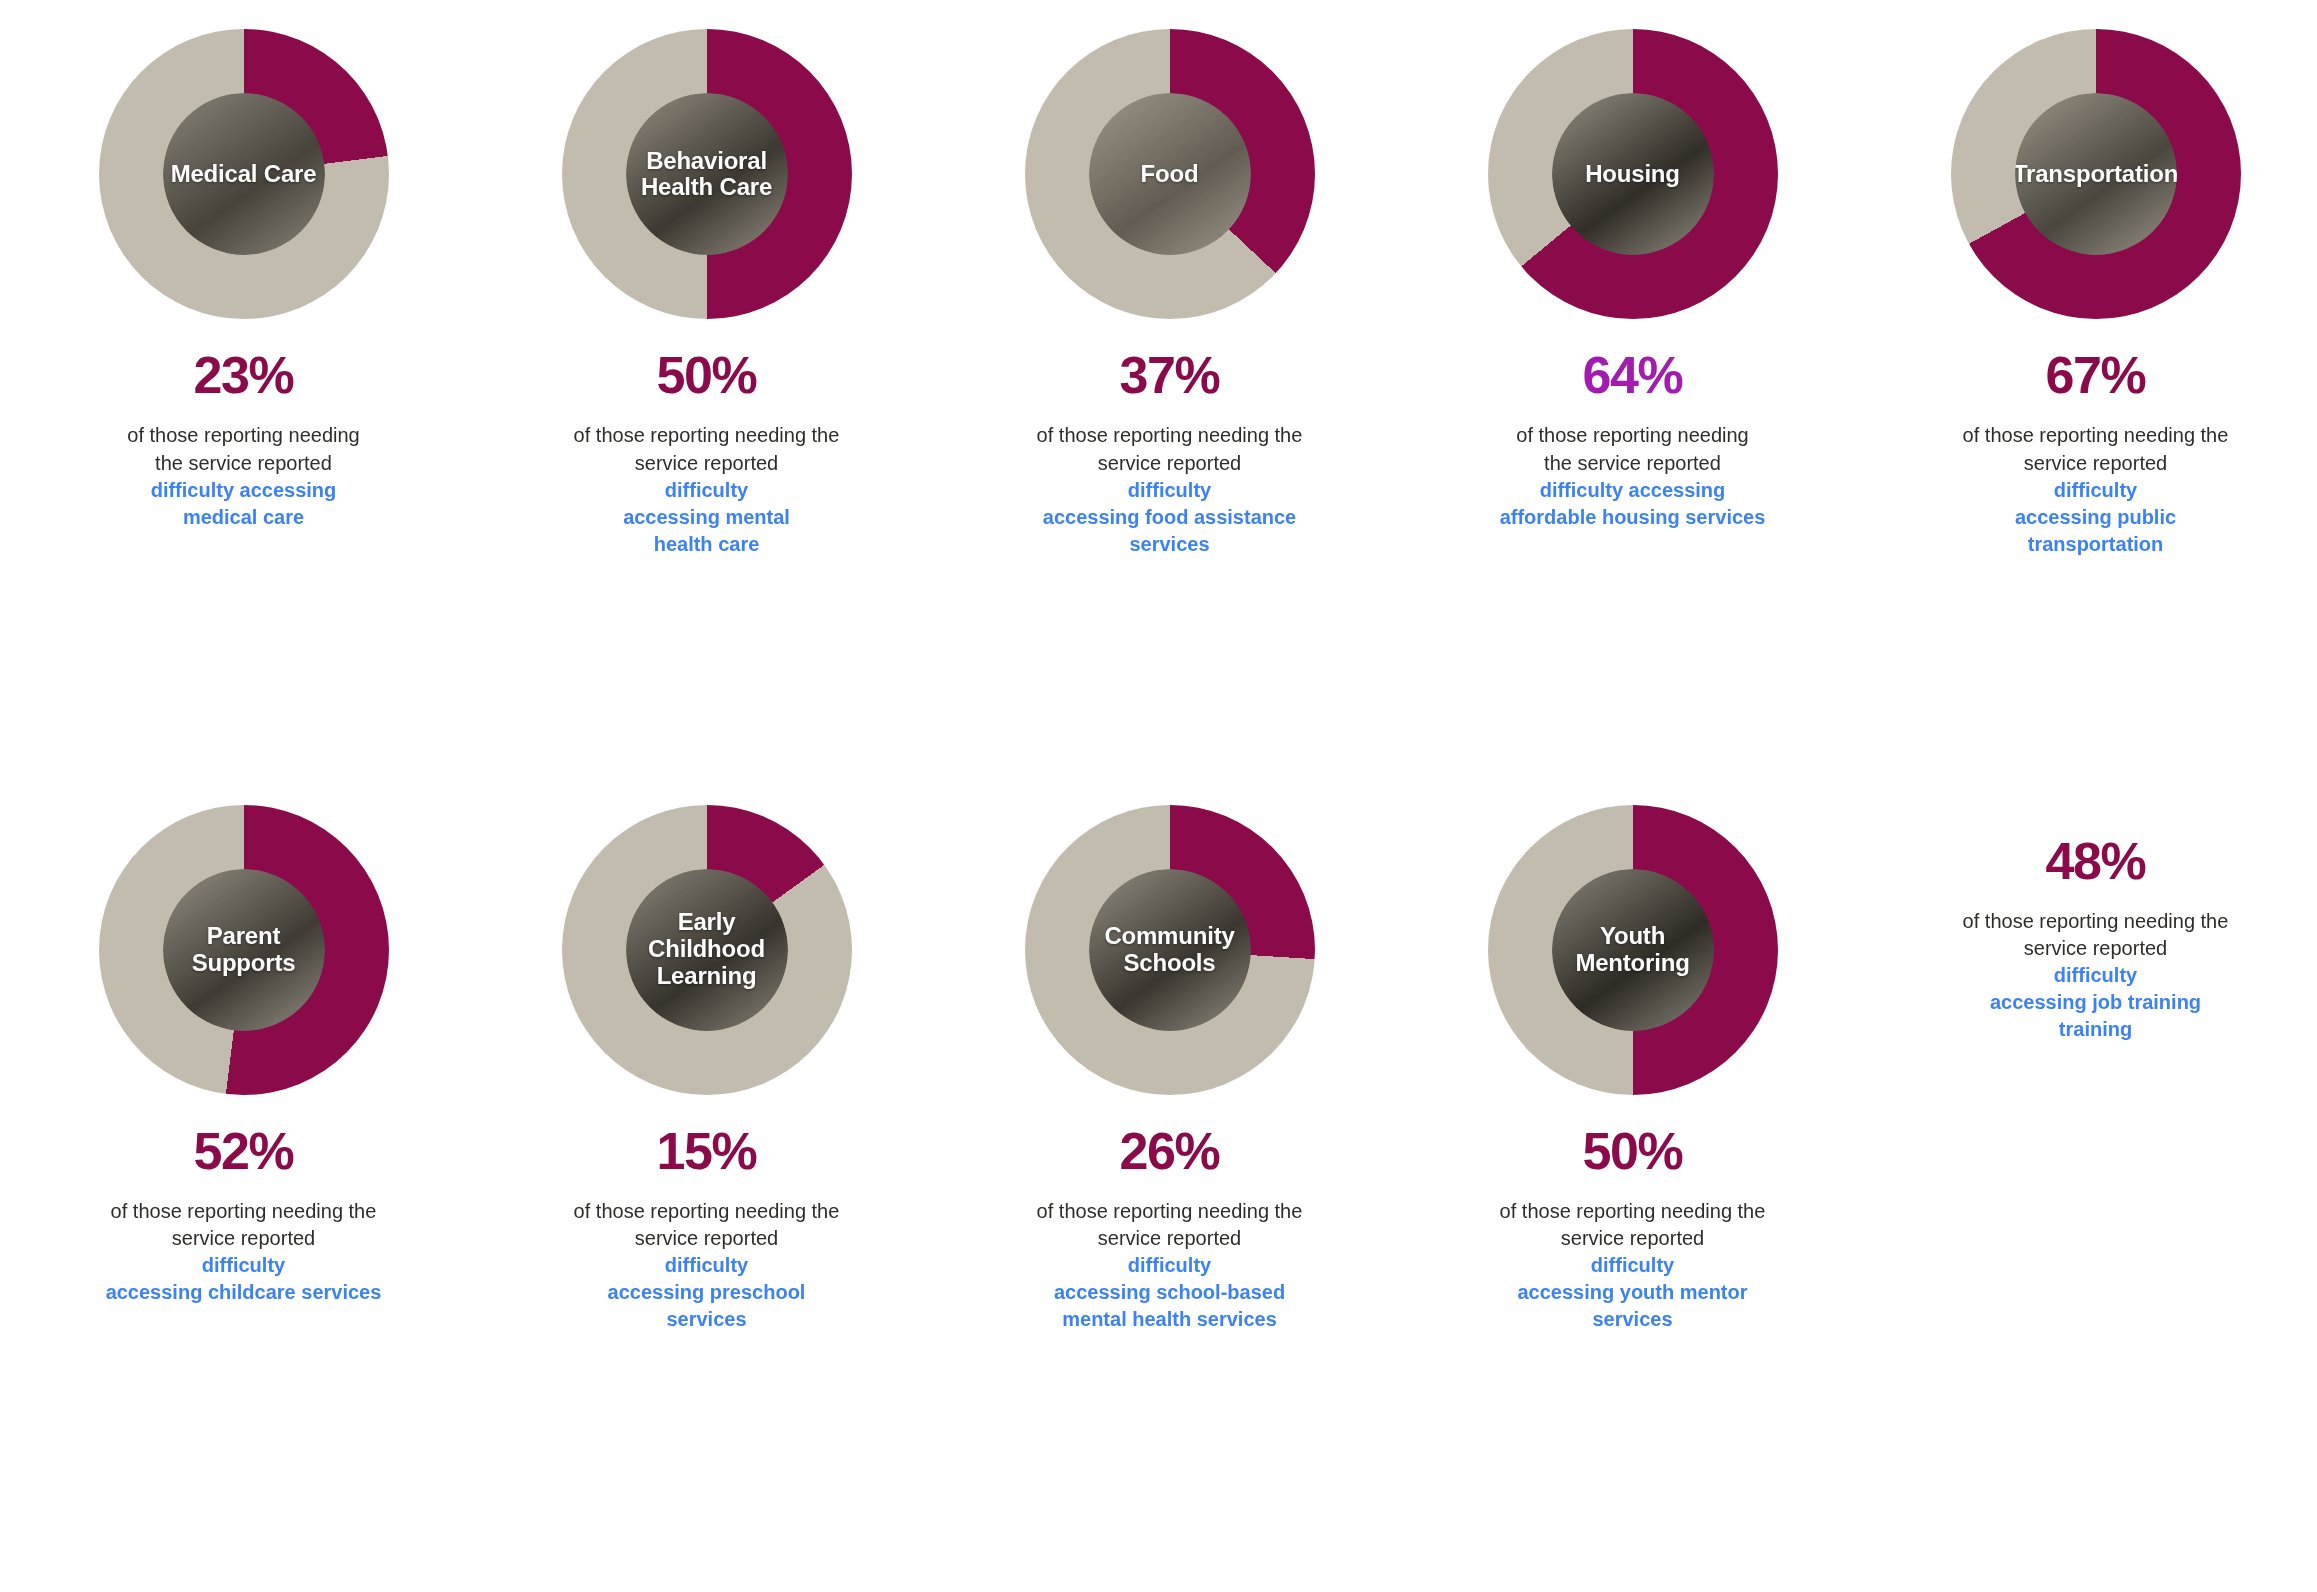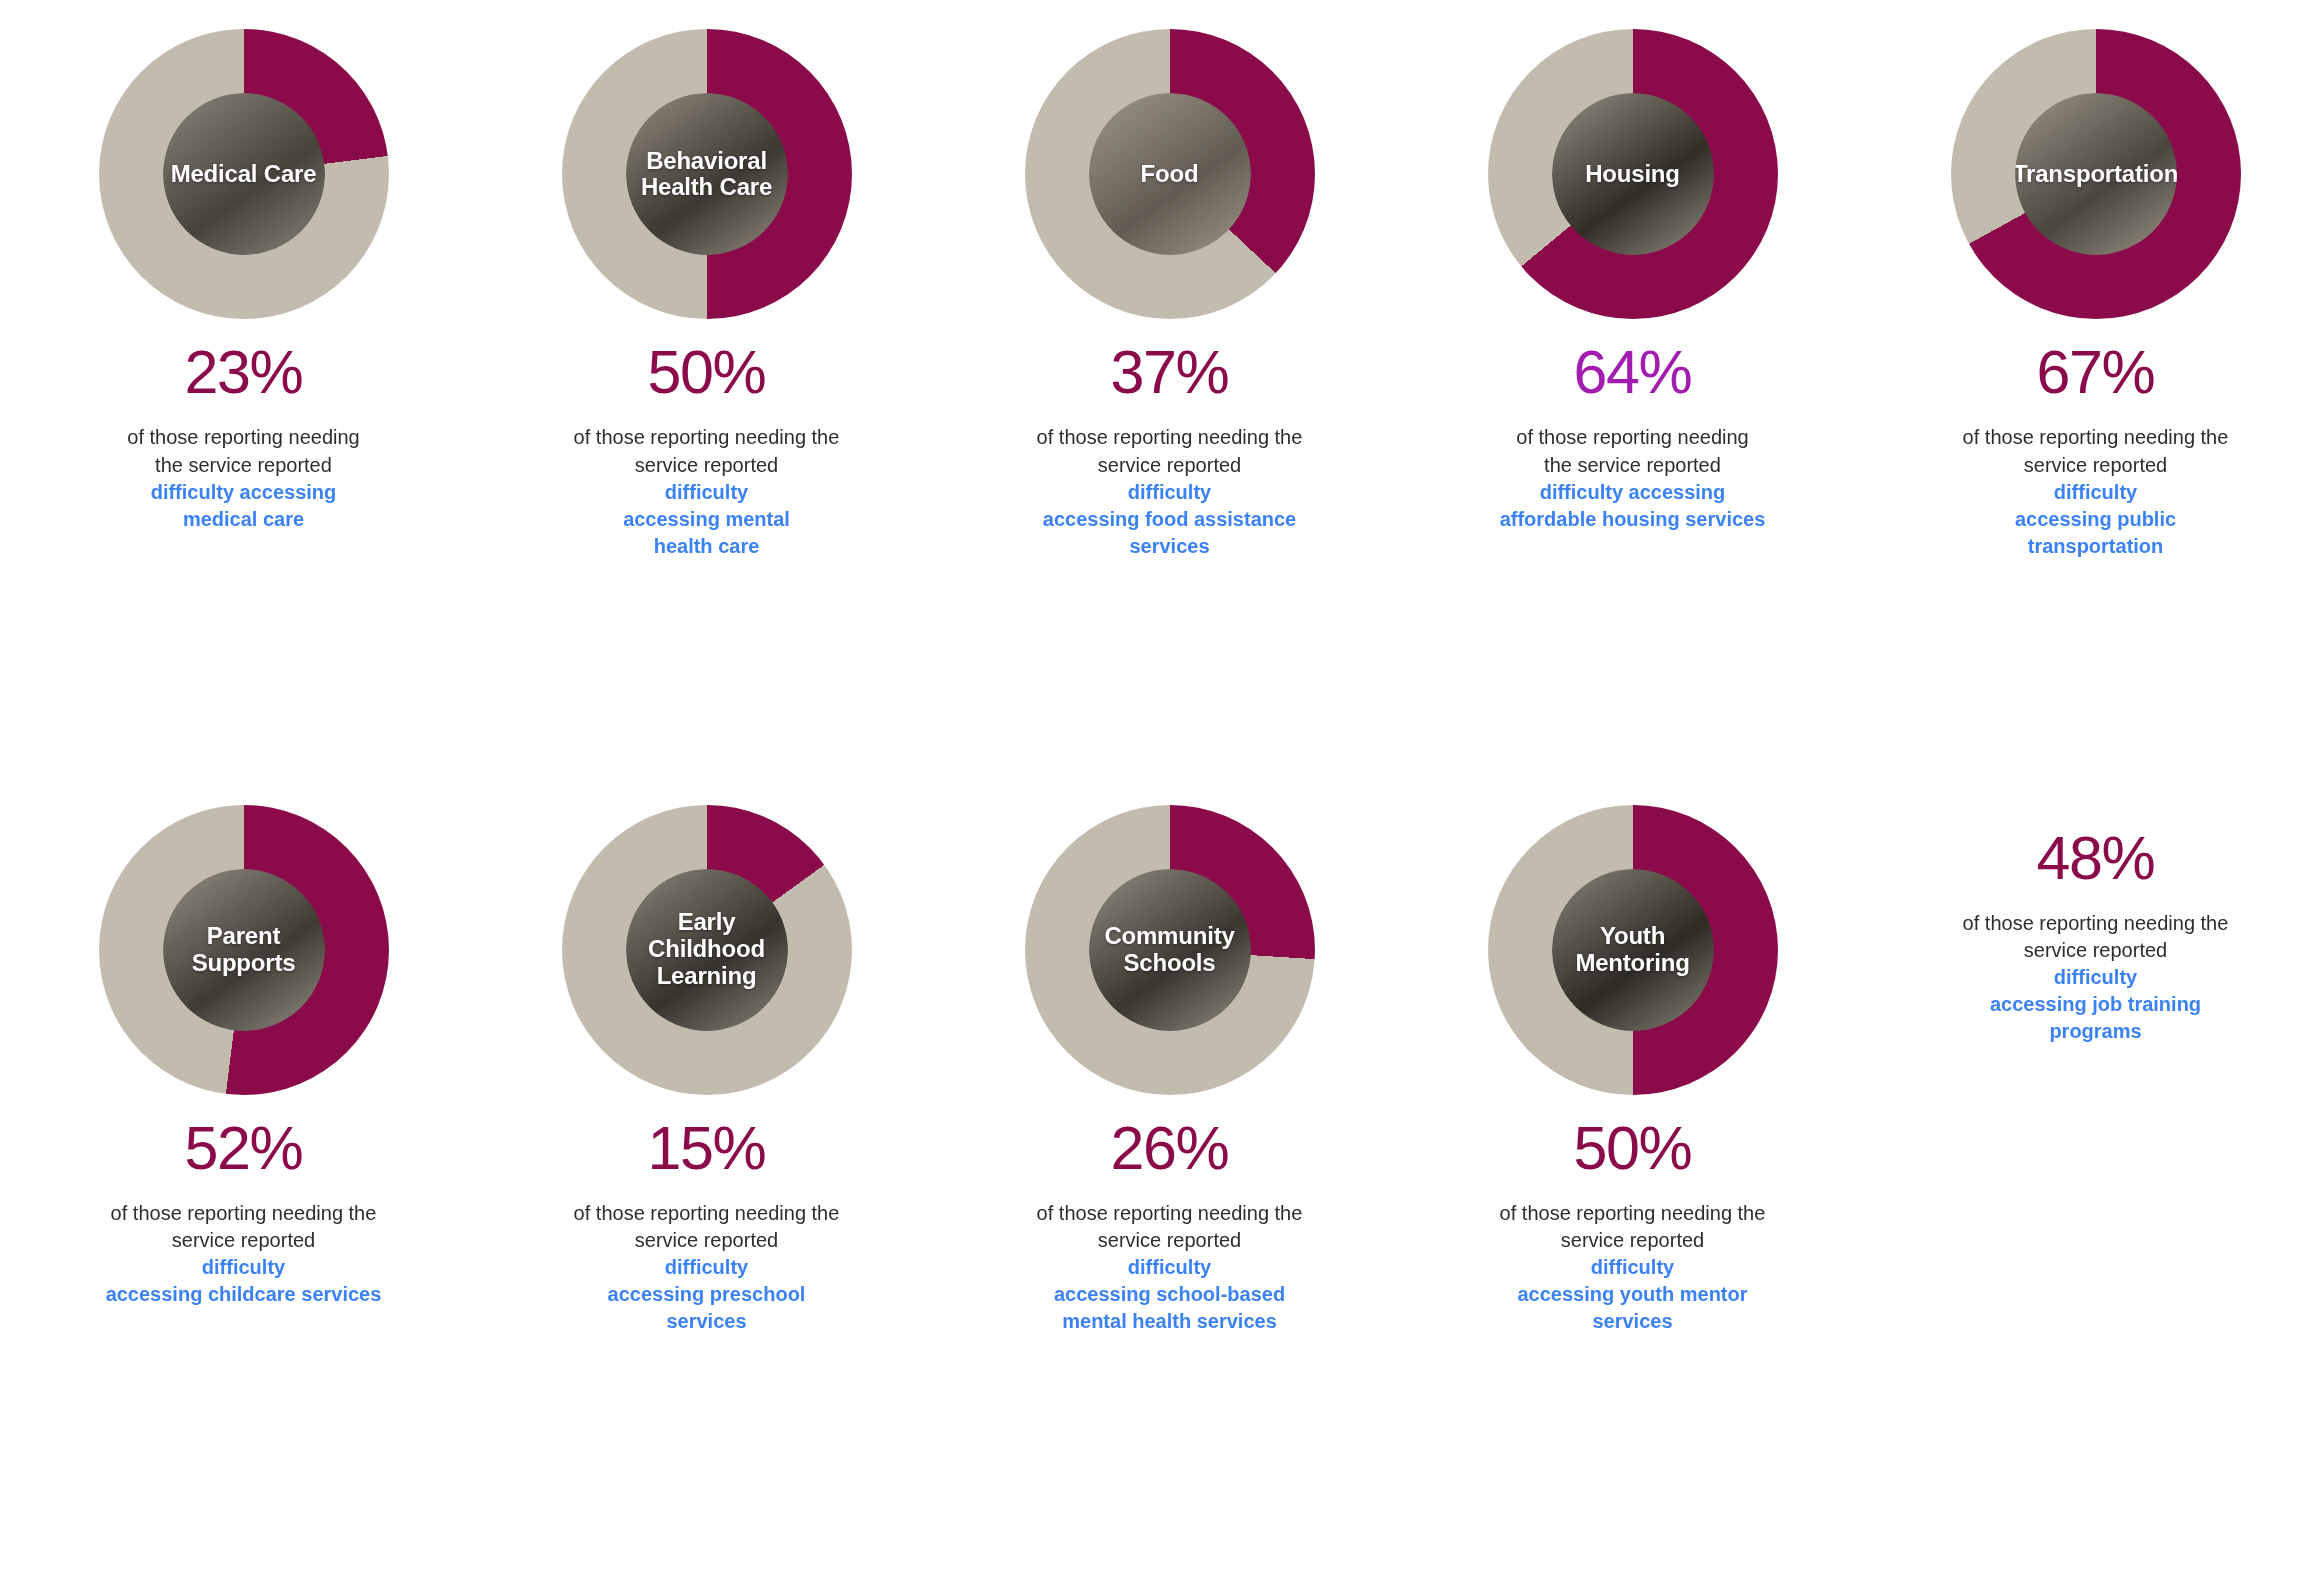--- a/index.html
+++ b/index.html
@@ -84,23 +84,23 @@
     line-height: 1.12;
     text-align: center;
     letter-spacing: -0.2px;
     text-shadow: 0 1px 2.9px rgba(0,0,0,0.42);
     padding: 0 3.9px;
     white-space: pre-line;
   }
 
   
   .pct {
-    margin-top: 23px;
-    font-size: 61px;
-    font-weight: normal;
+    margin-top: 30px;
+    font-size: 52px;
+    font-weight: bold;
     line-height: 1;
     letter-spacing: -1.4px;
   }
   .caption {
     margin-top: 21px;
     width: 415px;
     text-align: center;
     font-size: 20px;
     line-height: 1.36;
     color: #2e2d2b;
@@ -224,17 +224,17 @@
             <div class="photo-tint"></div>
             <div class="donut-label">Youth
 Mentoring</div>
           </div>
         </div>
         <div class="pct" style="color: rgb(139, 10, 74);">50%</div>
         <div class="caption"><span>of those reporting needing the </span><br><span>service reported </span><br><b>difficulty</b><br><b>accessing youth mentor</b><br><b>services</b></div>
       </div>
       <div class="cell">
         <div class="pct" style="color: rgb(139, 10, 74);">48%</div>
-        <div class="caption"><span>of those reporting needing the </span><br><span>service reported </span><br><b>difficulty</b><br><b>accessing job training</b><br><b>programs</b></div>
+        <div class="caption"><span>of those reporting needing the </span><br><span>service reported </span><br><b>difficulty</b><br><b>accessing job training</b><br><b>training</b></div>
       </div>
     </div>
 </div>
 
 
 </body></html>

